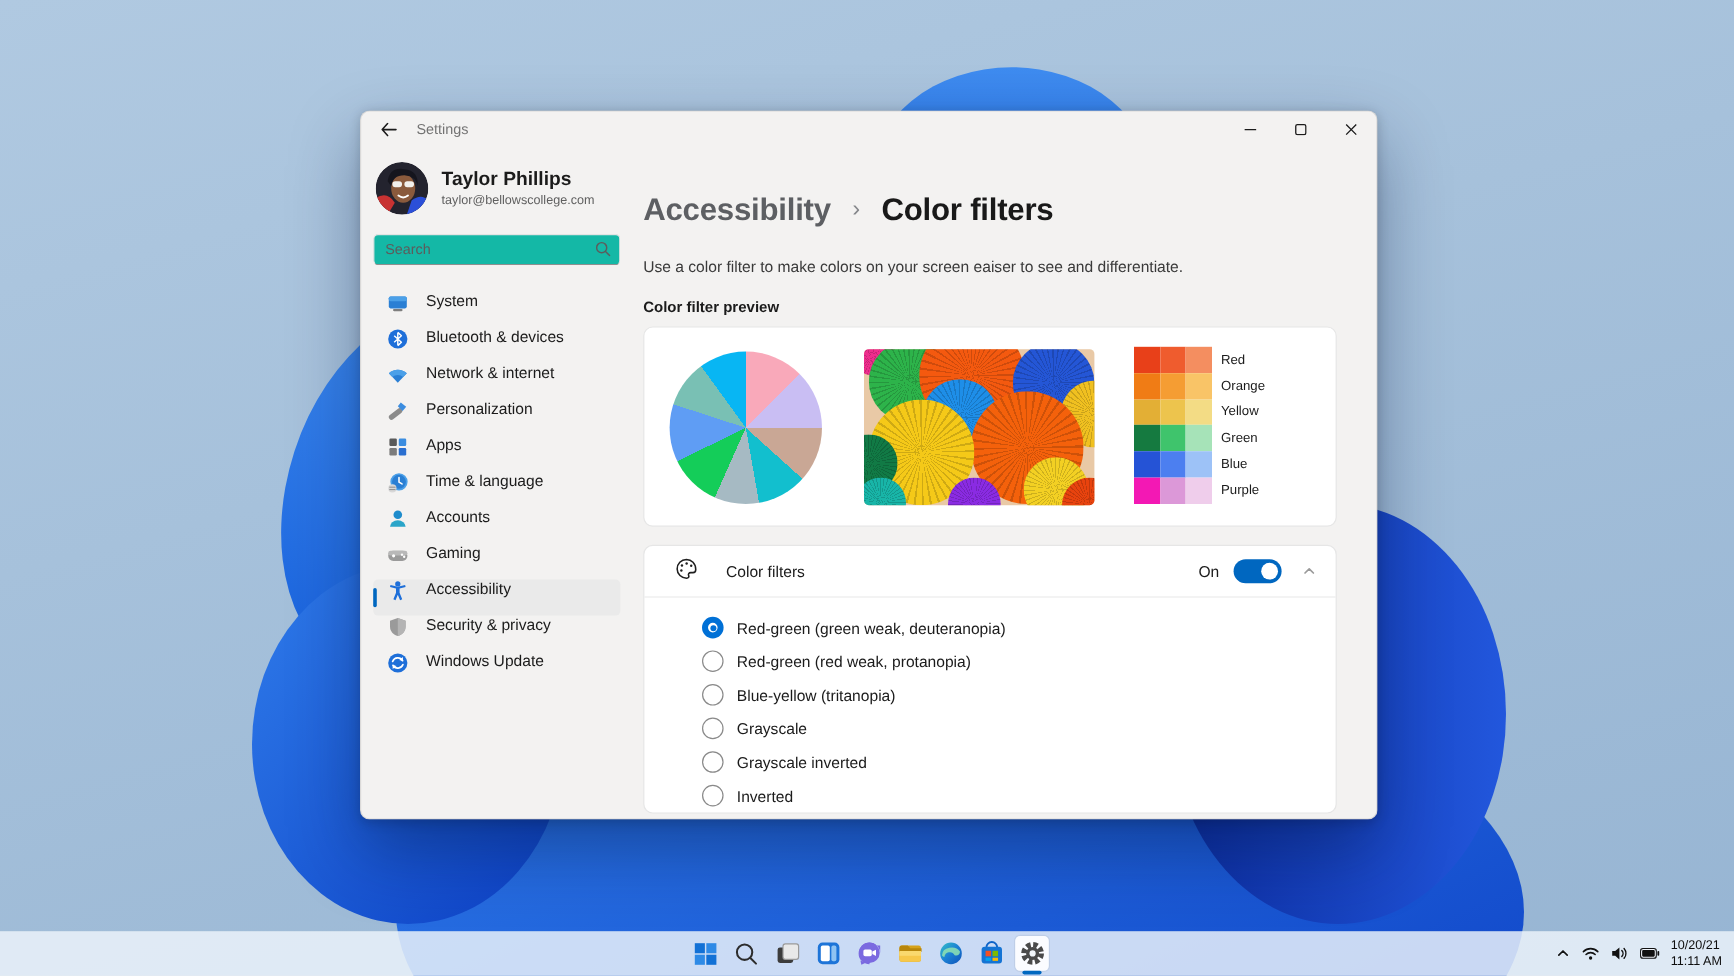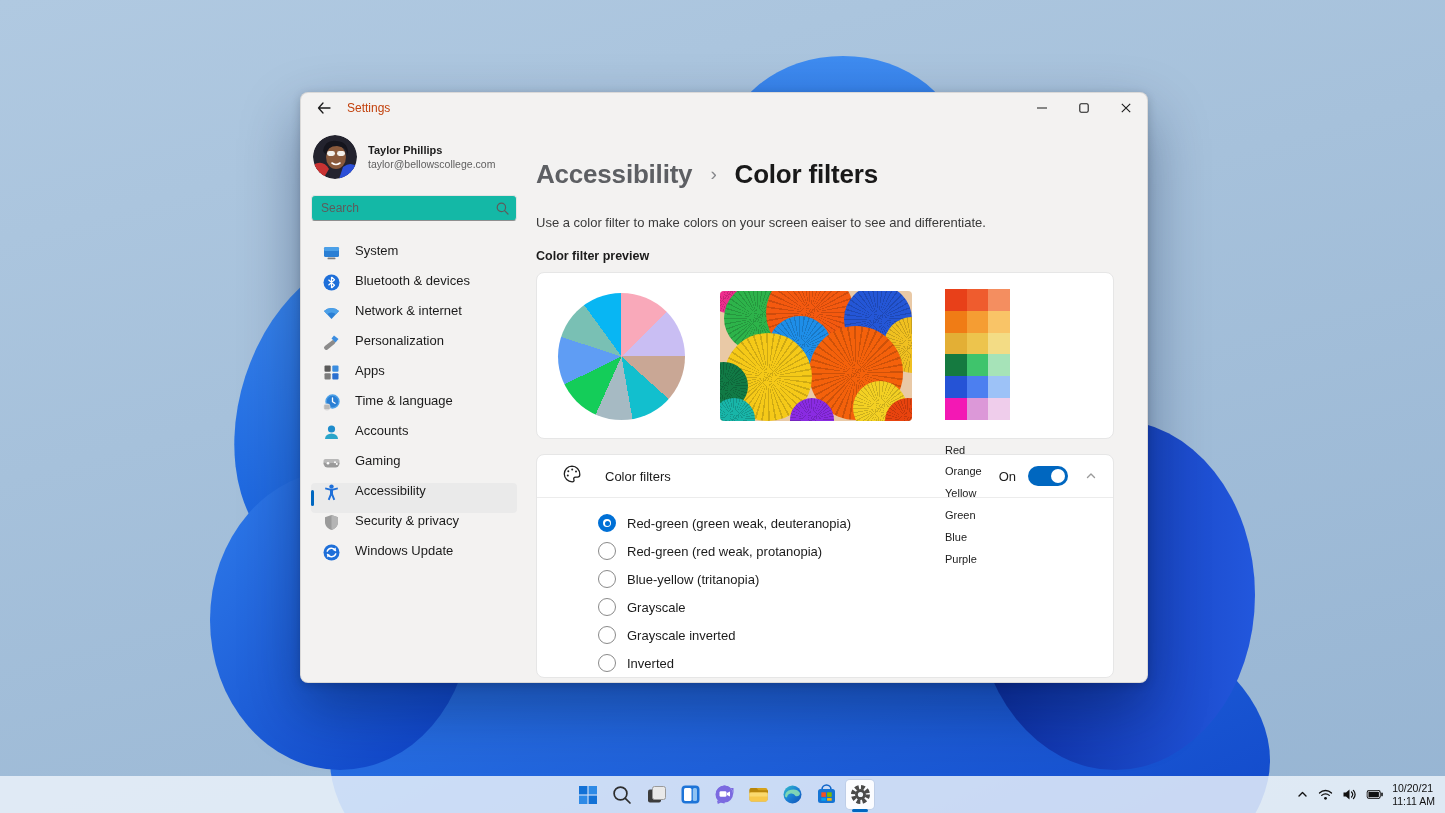--- a/index.html
+++ b/index.html
@@ -10,31 +10,31 @@
   .bloom{ position:absolute; inset:0; }
 
   
   .window{ position:absolute; left:300px; top:92px; width:848px; height:591px;
     background:#f3f2f1; border-radius:8px; overflow:hidden;
     border:1px solid rgba(0,0,0,.10);
     box-shadow:0 26px 58px rgba(0,20,60,.38), 0 2px 10px rgba(0,0,0,.18); }
 
   .titlebar{ height:30px; display:flex; align-items:center; }
   .back-btn{ margin-left:10px; width:26px; height:22px; display:flex; align-items:center; justify-content:center; border-radius:4px; cursor:pointer; }
-  .tb-title{ margin-left:10px; font-size:12px; color:#c2410c; }
+  .tb-title{ margin-left:10px; font-size:12px; color:#737373; }
   .tb-controls{ margin-left:auto; display:flex; height:100%; }
   .tb-btn{ width:42px; height:100%; display:flex; align-items:center; justify-content:center; cursor:pointer; }
 
   .win-body{ display:flex; height:561px; }
 
   
   .sidebar{ width:226px; flex-shrink:0; padding:6px 10px 0 10px; }
   .profile{ display:flex; align-items:center; gap:11px; margin:6px 0 16px 2px; }
   .avatar{ width:44px; height:44px; border-radius:50%; overflow:hidden; flex-shrink:0; }
-  .p-name{ font-size:11px; font-weight:700; color:#1b1b1b; }
+  .p-name{ font-size:16px; font-weight:700; color:#1b1b1b; }
   .p-email{ font-size:10.5px; color:#606060; margin-top:2px; }
 
   .search-box{ position:relative; margin-bottom:22px; }
   .search-box input{ width:100%; height:26px; font-size:12px; font-family:inherit;
     padding:0 28px 0 9px; background:#14b8a6; border:1px solid #e3e3e3; border-bottom:1px solid #8f8f8f;
     border-radius:4px; color:#1b1b1b; outline:none; }
   .search-box input::placeholder{ color:#5c5c5c; }
   .search-icon{ position:absolute; right:8px; top:6px; }
 
   .nav-item{ position:relative; height:30px; display:flex; align-items:flex-start; gap:14px;
@@ -52,34 +52,34 @@
   .bc-current{ color:#191919; }
   .desc{ margin-top:25px; font-size:13px; color:#3a3a3a; }
   .preview-label{ margin-top:19px; font-size:12.5px; font-weight:700; color:#1b1b1b; }
 
   .card{ background:#fff; border:1px solid #e6e6e6; border-radius:8px; width:578px; }
 
   .preview-card{ margin-top:9px; height:167px; position:relative; }
   .pie{ position:absolute; left:21px; top:20px; width:127px; height:127px; border-radius:50%; }
   .photo{ position:absolute; left:183px; top:18px; width:192px; height:130px; border-radius:4px; overflow:hidden; }
   .pin{ position:absolute; border-radius:50%; background-image:repeating-conic-gradient(rgba(255,255,255,0) 0deg 6.5deg, rgba(0,0,0,.16) 6.5deg 9deg); }
-  .swatches{ position:absolute; left:408px; top:16px; display:flex; gap:19px;flex-direction:column; }
+  .swatches{ position:absolute; left:408px; top:16px; display:flex; gap:8px; }
   .swatch-grid{ display:grid; grid-template-columns:repeat(3,21.5px); grid-auto-rows:21.8px; }
   .swatch-cell{ width:21.5px; height:21.8px; }
   .swatch-labels{ display:flex; flex-direction:column; }
   .swatch-label{ height:21.8px; display:flex; align-items:center; font-size:11px; color:#1b1b1b; }
 
   .filters-card{ margin-top:15px; height:224px; }
   .filters-head{ height:43px; display:flex; align-items:center; padding:0 16px 0 25px; border-bottom:1px solid #ececec; }
   .filters-label{ margin-left:23px; font-size:13px; color:#1b1b1b; }
   .head-right{ margin-left:auto; display:flex; align-items:center; gap:12px; }
   .state-label{ font-size:13px; color:#1b1b1b; }
   .chev{ margin-left:5px; cursor:pointer; display:flex; }
 
-  .options{ padding-top:11px;margin-left:13px; }
+  .options{ padding-top:11px; }
   .option-row{ height:28px; display:flex; align-items:center; padding-left:48px; gap:11px; cursor:pointer; }
   .radio{ width:18px; height:18px; border-radius:50%; border:1px solid #8a8a8a; background:#fff; position:relative; flex-shrink:0; }
   .radio.selected{ border:5px solid #0070d6; }
   .radio.selected::after{ content:""; position:absolute; left:50%; top:50%; width:5px; height:5px; margin:-2.5px 0 0 -2.5px; border-radius:50%; background:#0070d6; }
   .option-label{ font-size:13px; color:#1b1b1b; }
 
   .toggle{ width:40px; height:20px; border-radius:10px; position:relative; cursor:pointer; flex-shrink:0; }
   .toggle.on{ background:#0067c0; }
   .toggle.on .knob{ position:absolute; right:3px; top:3px; width:14px; height:14px; border-radius:50%; background:#fff; }
 

